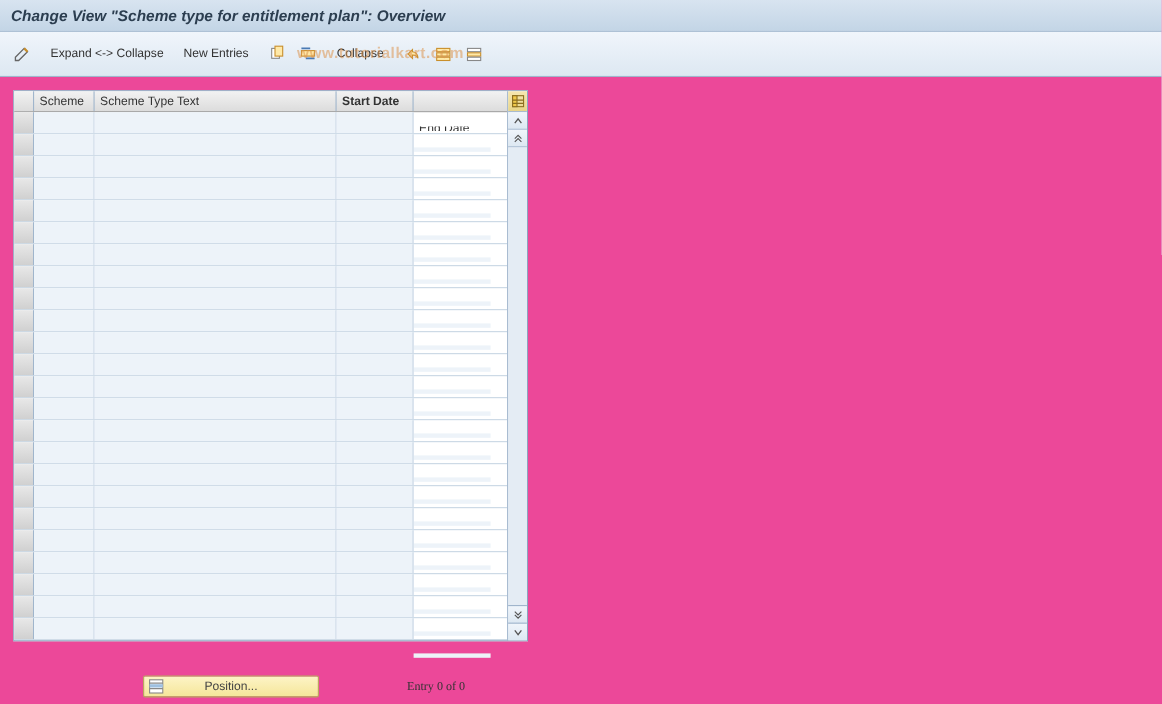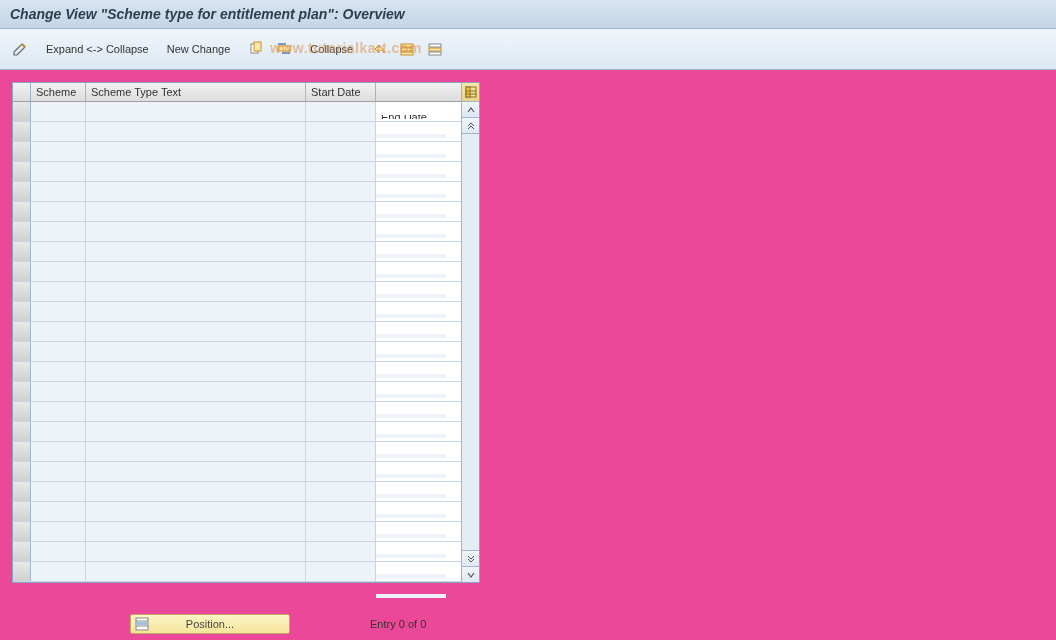--- a/index.html
+++ b/index.html
@@ -118,21 +118,21 @@
       font-size: 11px;
       color: #333;
       display: flex;
       align-items: center;
       overflow: hidden;
       white-space: nowrap;
     }
     .row-selector-h { width: 18px; background: linear-gradient(to bottom, #f2f2f2, #dcdcdc); border-right: 1px solid #a0b5cc;}
     .col-scheme { width: 55px; }
     .col-type { width: 220px; }
-    .col-start { width: 70px; }
+    .col-start { width: 70px; font-weight: bold; }
     .col-end { width: 70px; border-right: none; margin-top: 32px;}
     
     .table-row {
       display: flex;
       height: 20px;
       border-bottom: 1px solid #c8d6e4;
     }
     .row-selector {
       width: 18px;
       background: linear-gradient(to bottom, #e8e8e8, #d0d0d0);
@@ -167,41 +167,41 @@
       font-size: 11px;
       color: #444;
       position: relative;
       border-radius: 2px;
     }
     .position-btn .pos-icon{
       position: absolute;
       left: 4px;
       width:14px; height:14px;
     }
-    .status-text { font-size: 11px; color: #333; }
+    .status-text { font-size: 11px; color: #333; font-family: Liberation Serif, serif; }
   </style>
 </head>
 <body>
 
 <div class="title-bar">
   <h1>Change View "Scheme type for entitlement plan": Overview</h1>
 </div>
 
 <div class="toolbar">
   <span class="toolbar-btn">
     <svg class="icon-svg" viewBox="0 0 16 16">
       <path d="M2 11 L10 3 L13 6 L5 14 L2 14 Z" fill="none" stroke="#666" stroke-width="1.2"></path>
       <path d="M10 3 L13 6" stroke="#c98f2b" stroke-width="2"></path>
     </svg>
   </span>
   <span class="toolbar-btn">
     <span>Expand &lt;-&gt; Collapse</span>
   </span>
   <span class="toolbar-btn">
-    <span>New Change</span>
+    <span>New Entries</span>
   </span>
   <div class="toolbar-group">
     <span class="toolbar-btn">
       <svg class="icon-svg" viewBox="0 0 16 16">
         <rect x="3" y="3" width="7" height="9" fill="#fff" stroke="#888"></rect>
         <rect x="6" y="1" width="7" height="9" fill="#ffe9a8" stroke="#c98f2b"></rect>
       </svg>
     </span>
     <span class="toolbar-btn">
       <svg class="icon-svg" viewBox="0 0 16 16">

